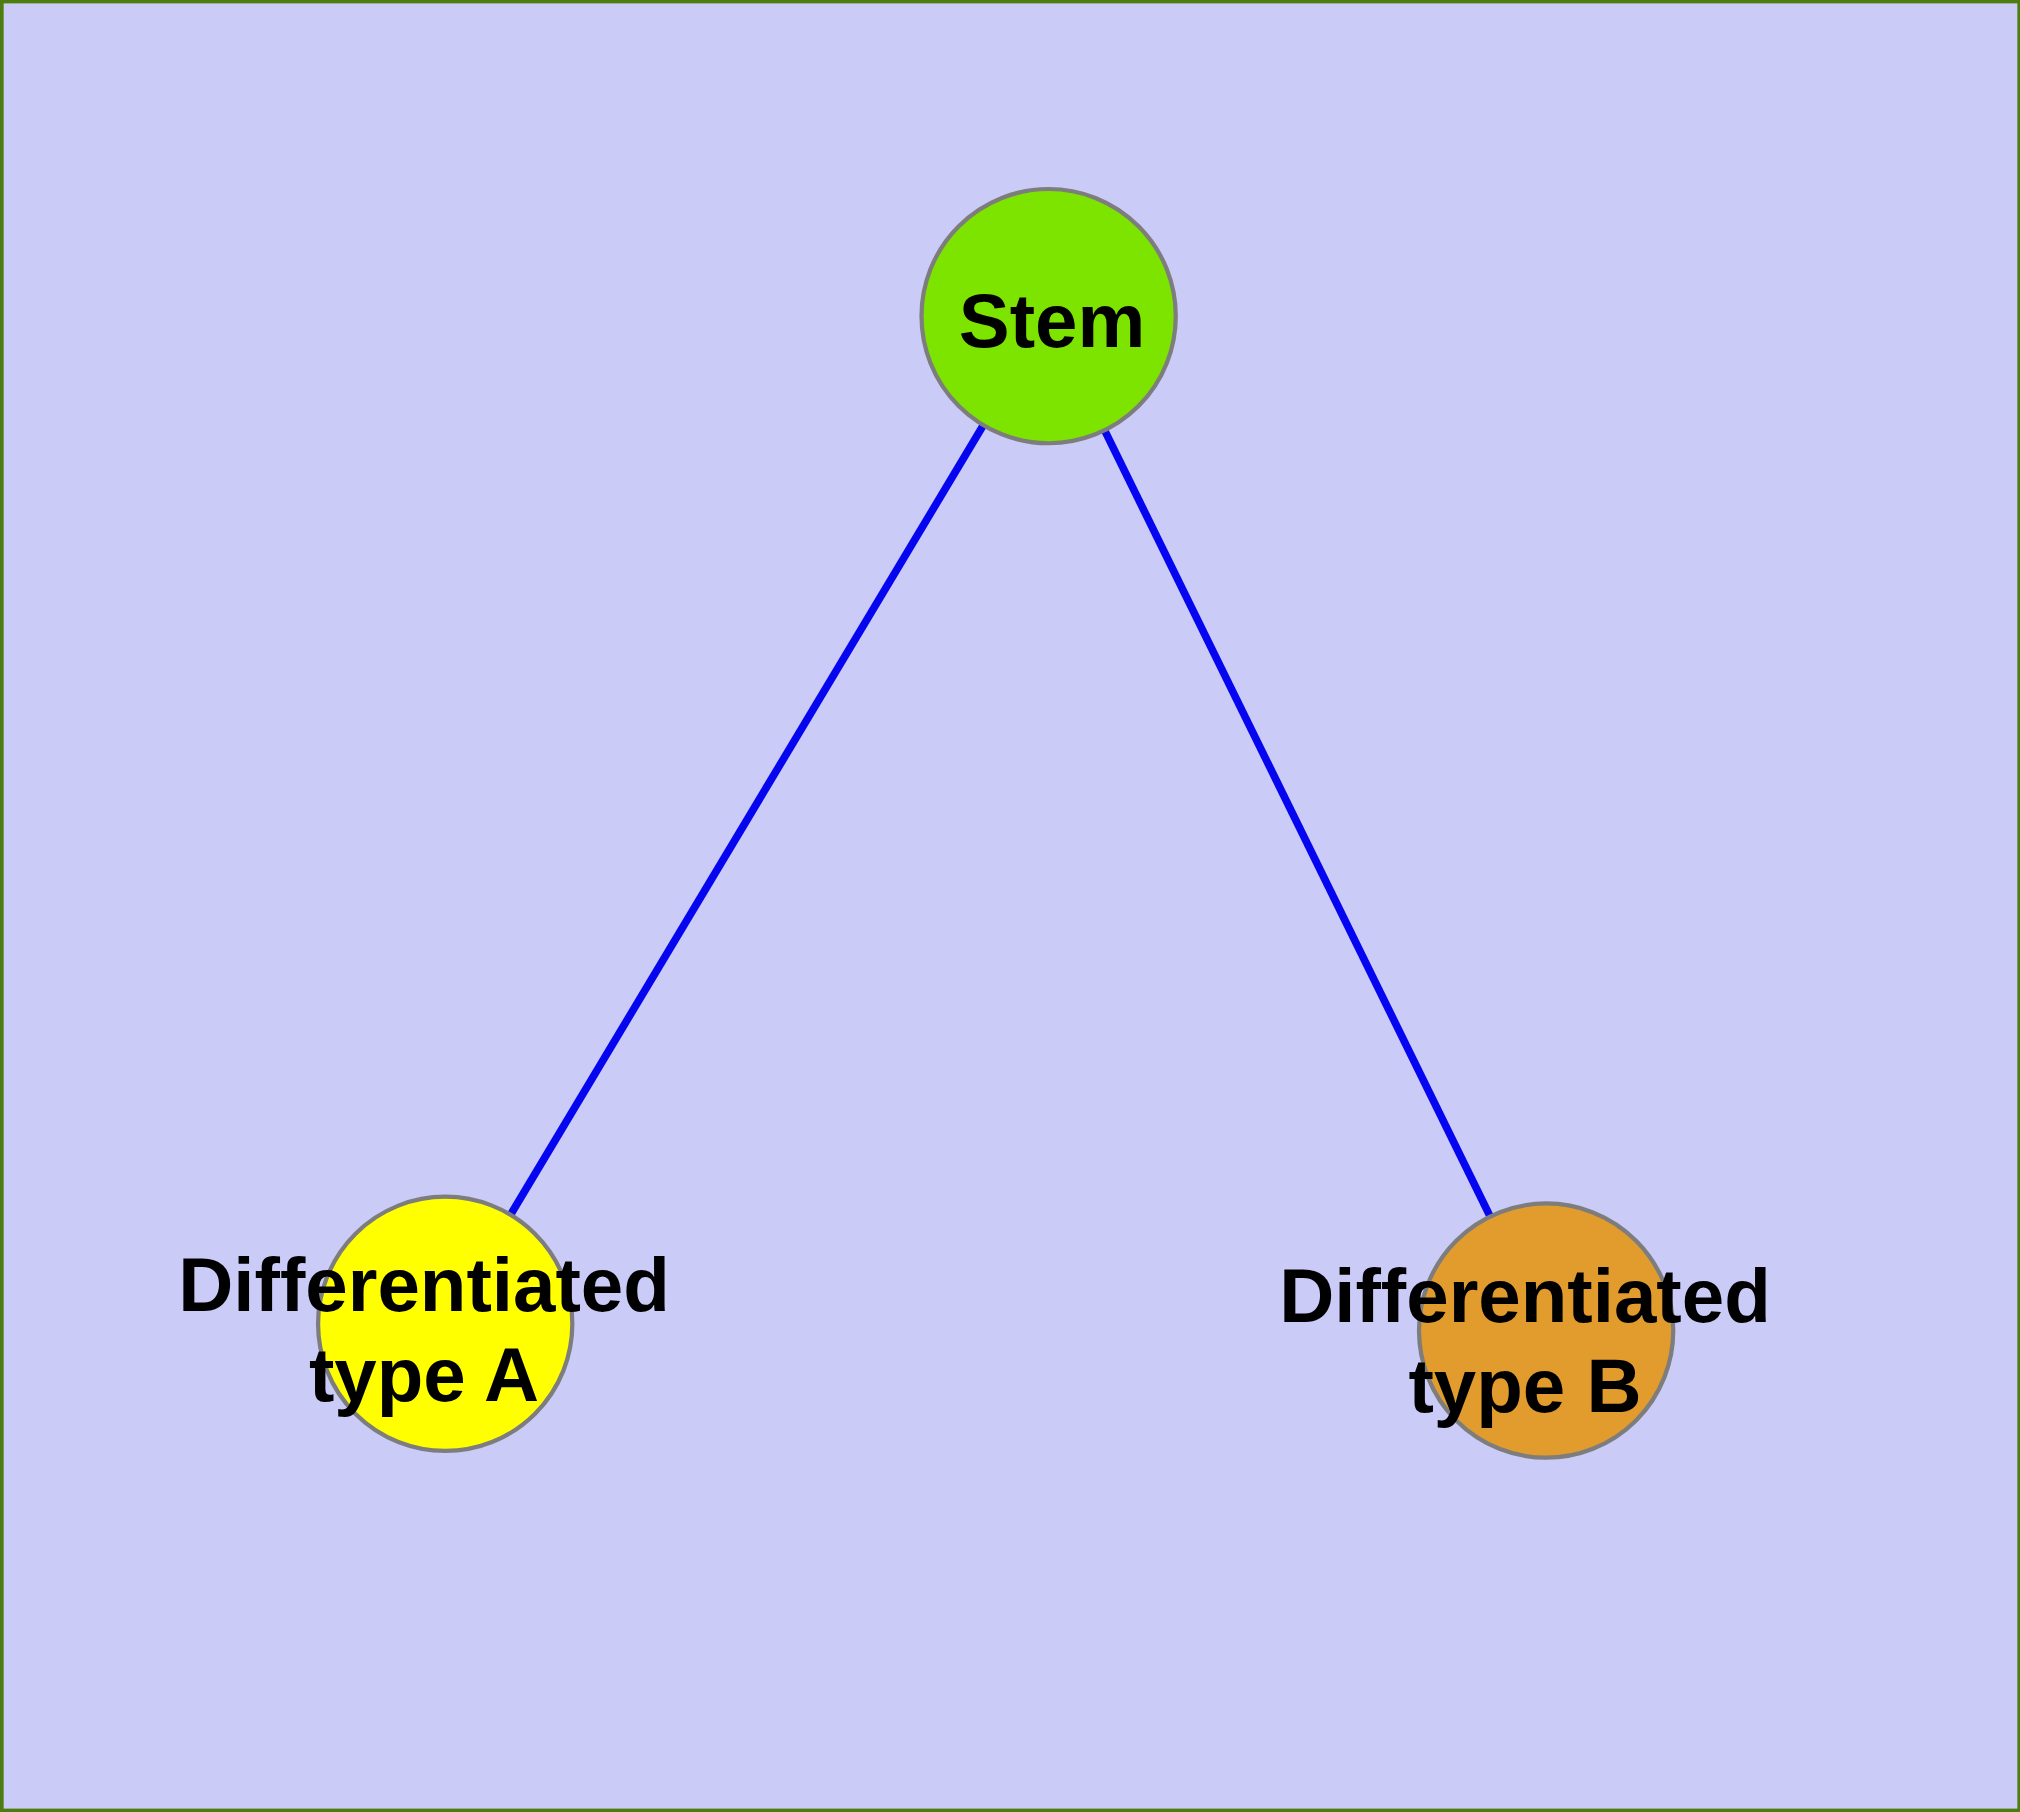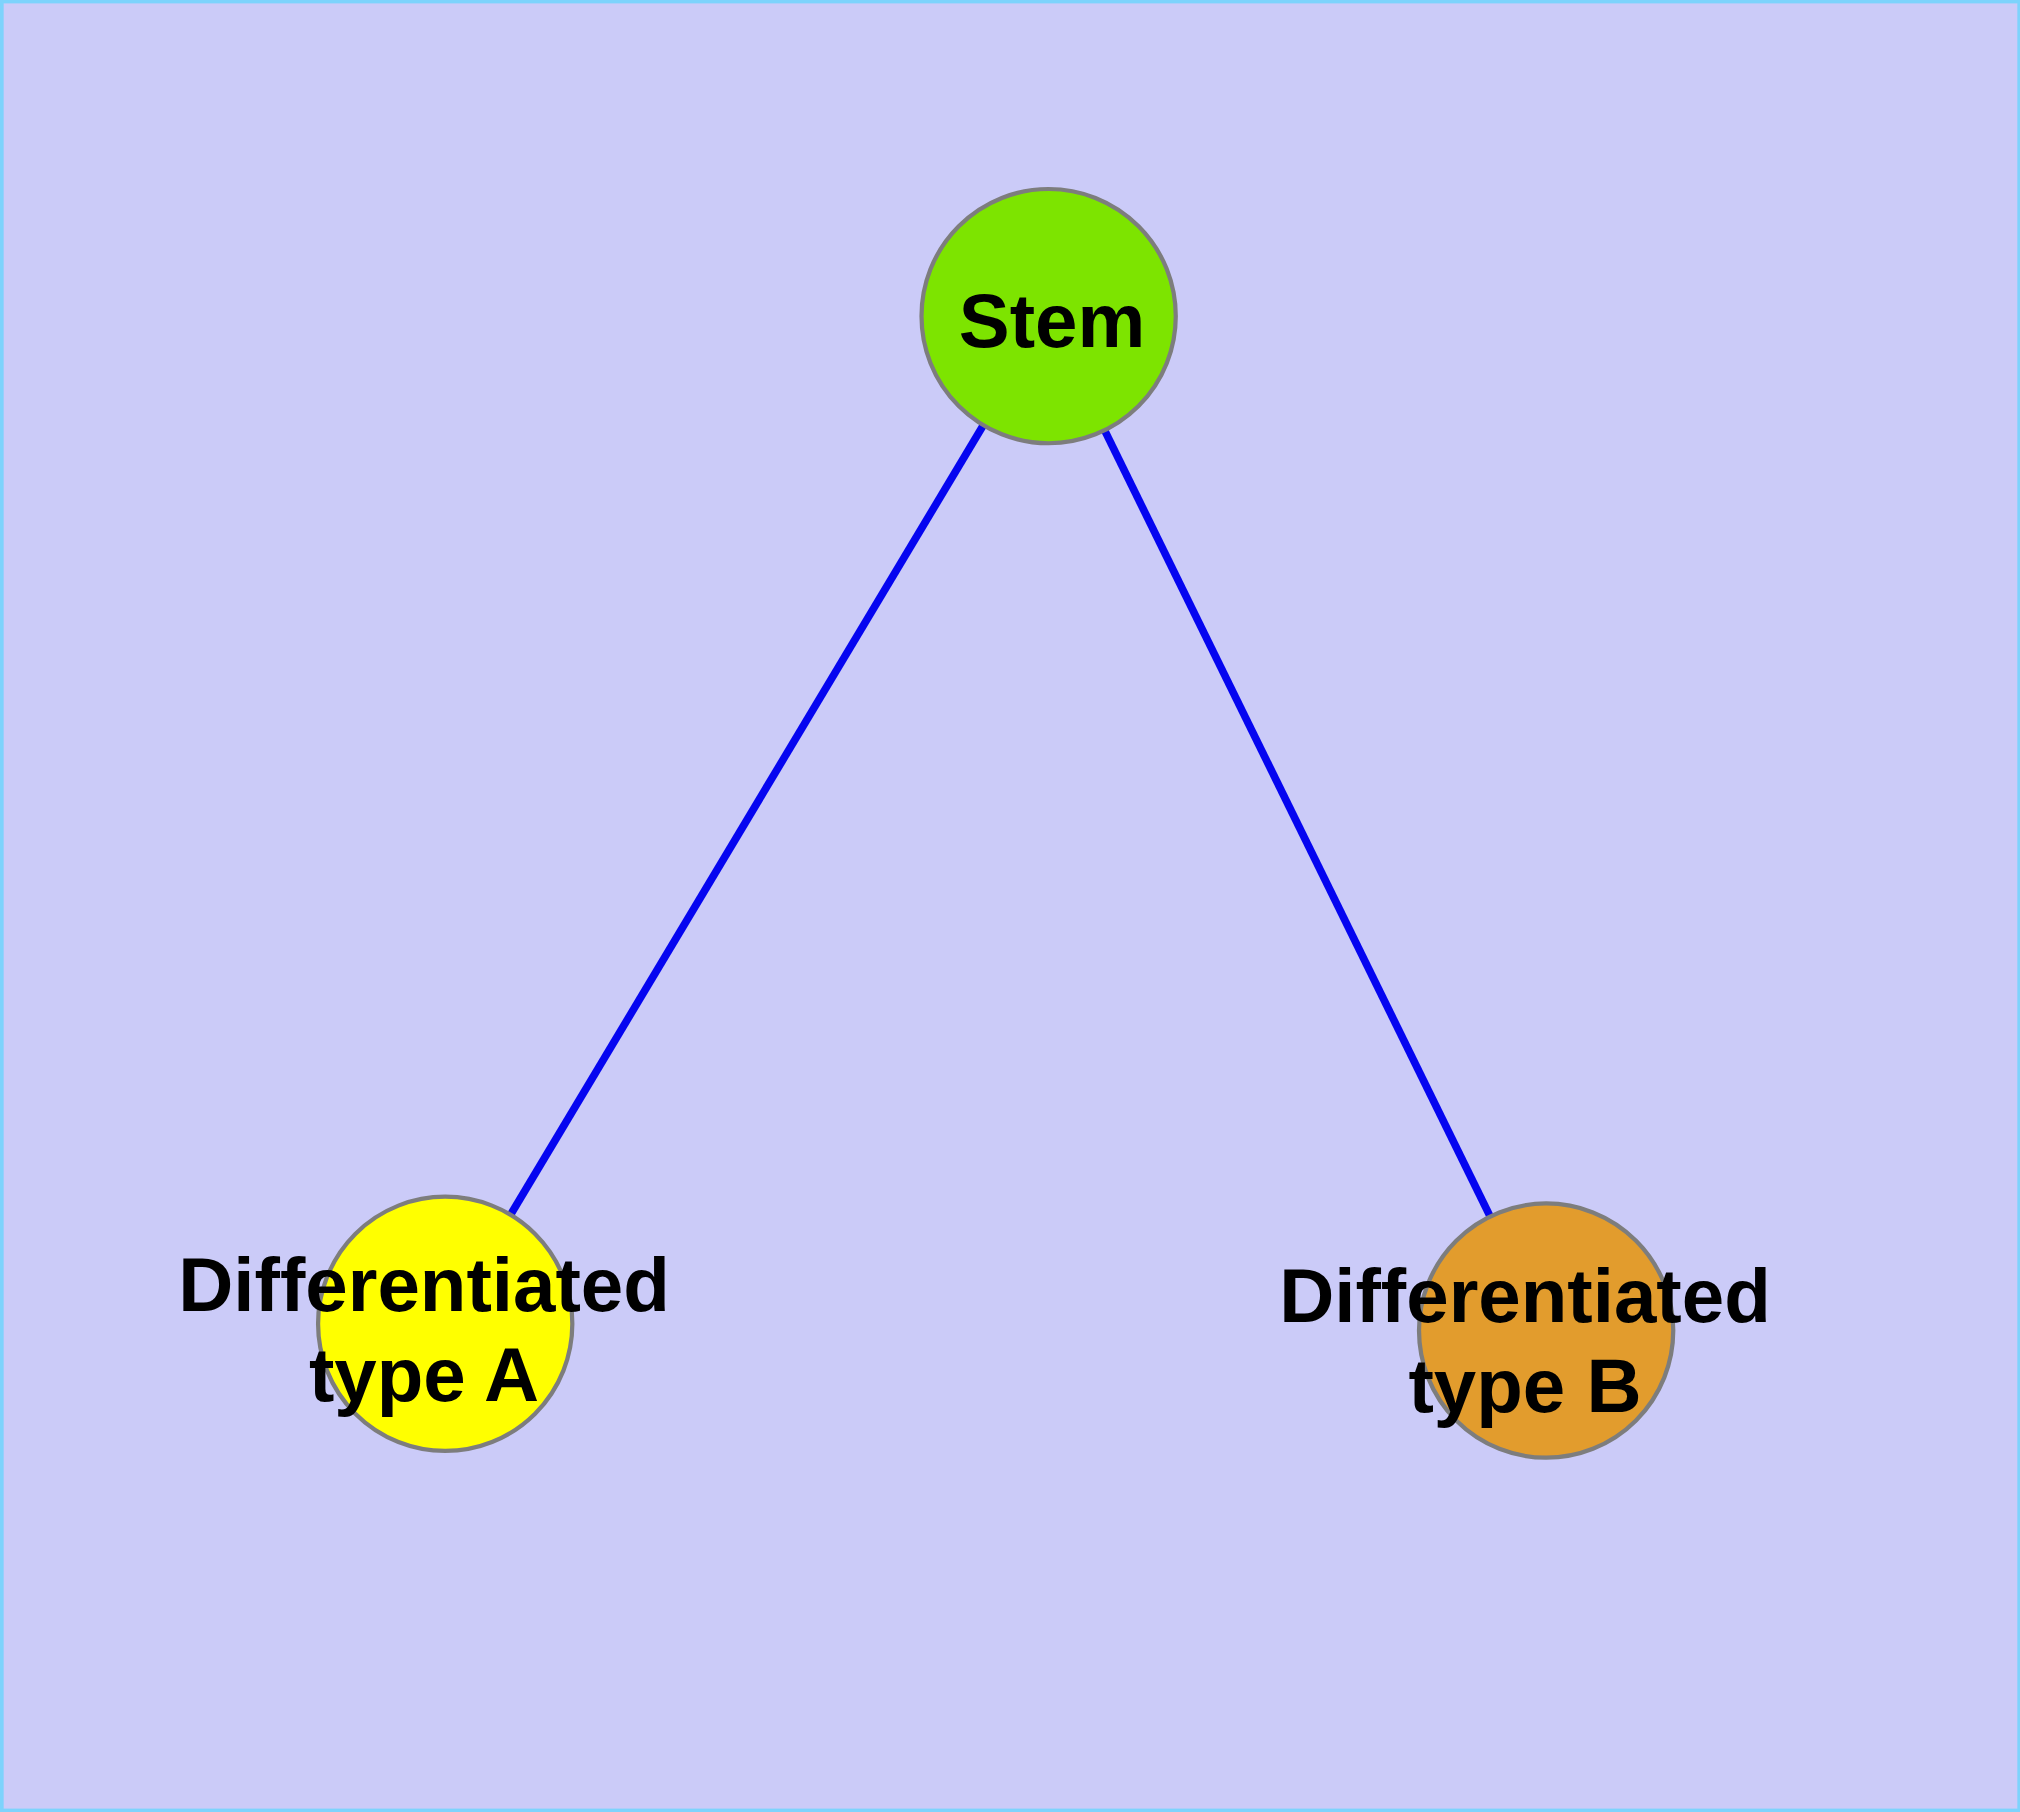--- a/index.html
+++ b/index.html
@@ -4,21 +4,21 @@
 <style>
   html, body {
     margin: 0;
     padding: 0;
     background: #ffffff;
   }
   .stage {
     position: relative;
     width: 2021px;
     height: 1812px;
-    background: #7dd3fc;
+    background: #4d7c0f;
     font-family: "Liberation Sans", sans-serif;
   }
   .stage svg {
     display: block;
     width: 2021px;
     height: 1812px;
   }
   .node-circle {
     stroke-width: 5px;
   }

